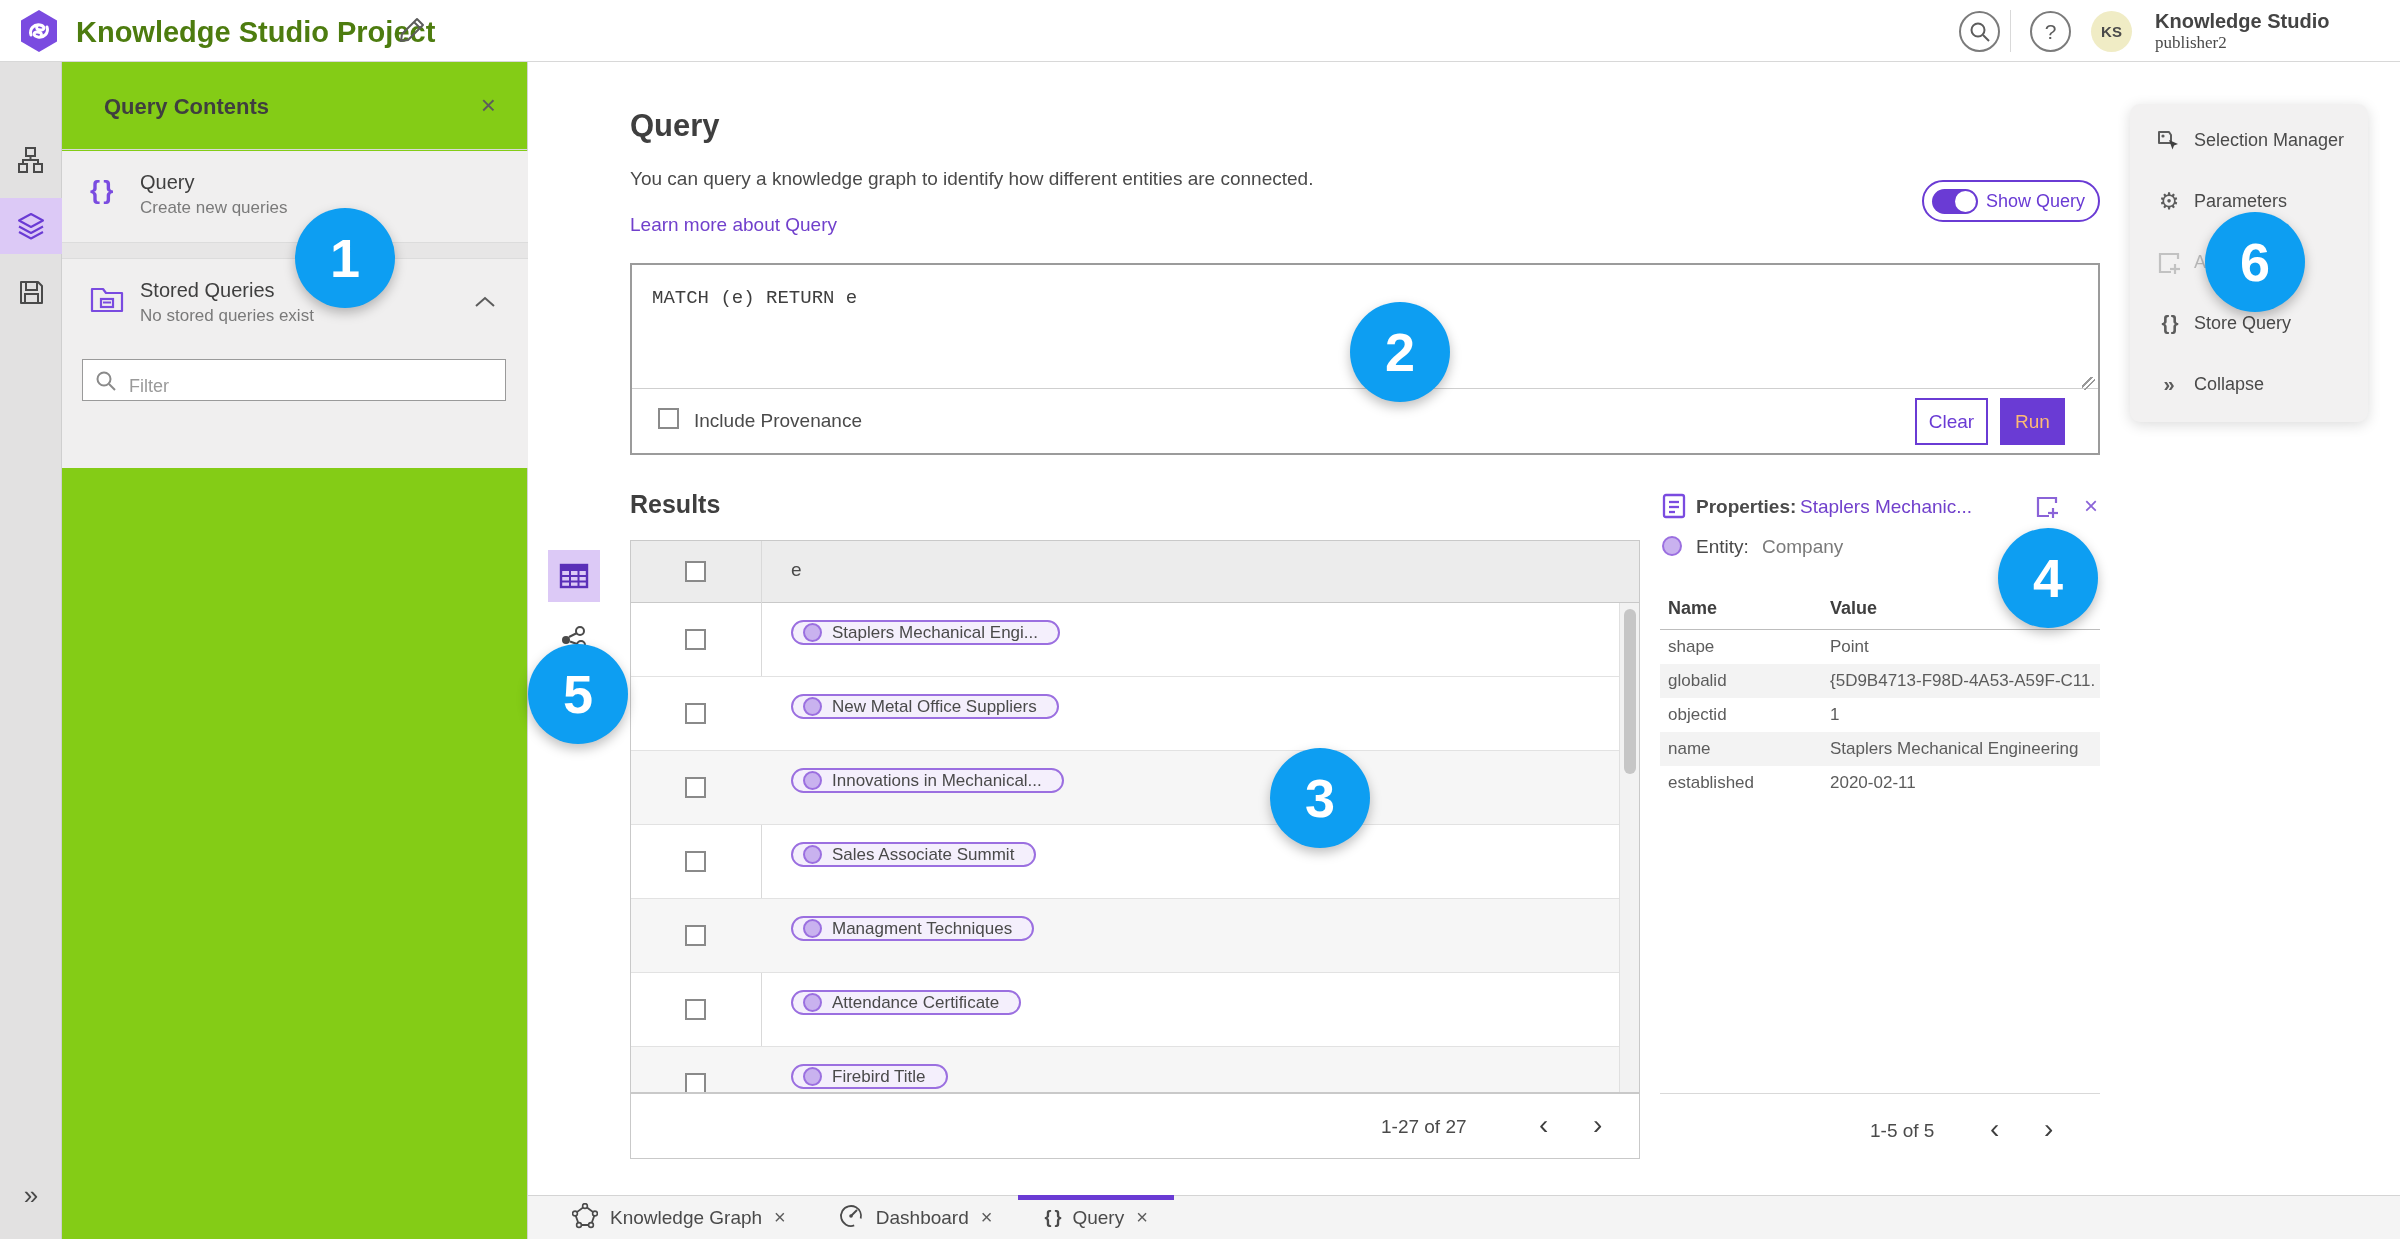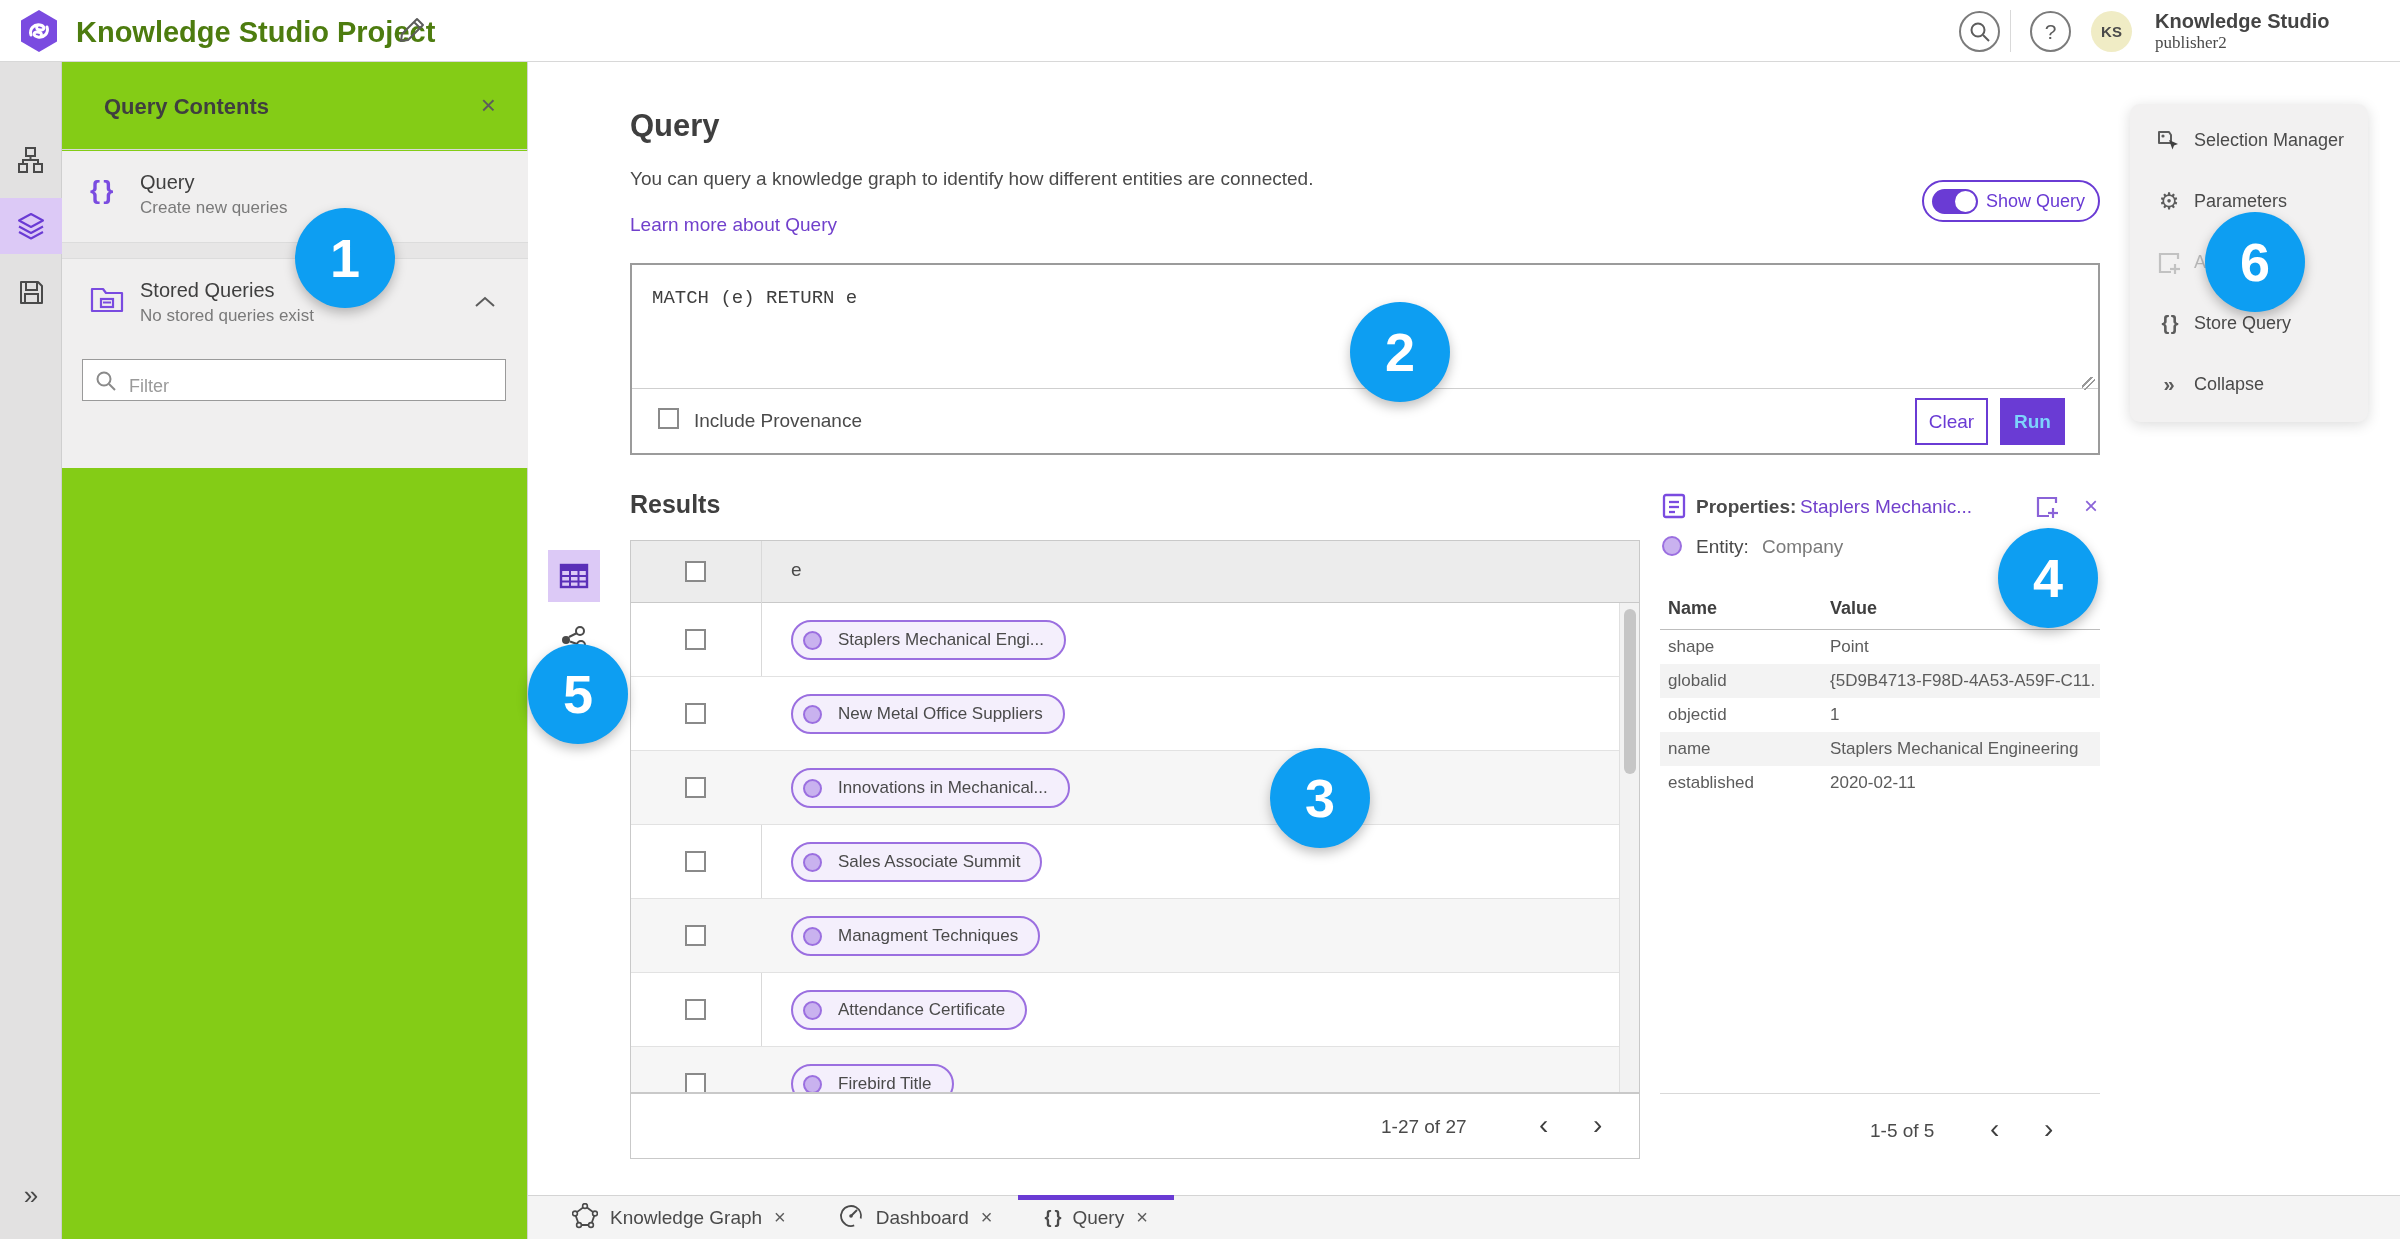--- a/index.html
+++ b/index.html
@@ -64,36 +64,36 @@
   .query-box{position:absolute; left:630px; top:263px; width:1470px; height:192px; border:2px solid #9b9b9b; background:#fff;}
   .query-code{position:absolute; left:0; top:0; width:1466px; height:124px; padding:22px 20px; font-family:"Liberation Mono","DejaVu Sans Mono",monospace; font-size:19px; color:#3f3f3f; border-bottom:1px solid #cfcfcf; cursor:text;}
   .resize-grip{position:absolute; right:3px; top:112px; width:13px; height:13px;
     background:linear-gradient(135deg, transparent 0 6px, #999 6px 8px, transparent 8px 10px, #999 10px 12px, transparent 12px);}
   .prov-row{position:absolute; left:0; top:125px; width:1466px; height:63px;}
   .checkbox{width:21px; height:21px; border:2px solid #8a8a8a; background:#fff; display:inline-block; cursor:pointer;}
   .prov-check{position:absolute; left:26px; top:18px;}
   .prov-label{position:absolute; left:62px; top:20px; font-size:19px; color:#4a4a4a;}
   .btn{position:absolute; top:8px; height:47px; font-size:19px; display:flex; align-items:center; justify-content:center; cursor:pointer;}
   .btn-clear{left:1283px; width:73px; background:#fff; border:2px solid var(--accent); color:var(--accent);}
-  .btn-run{left:1368px; width:65px; background:var(--accent); border:2px solid var(--accent); color:#7dd3fc;font-weight:bold;}
+  .btn-run{left:1368px; width:65px; background:var(--accent); border:2px solid var(--accent); color:#fdba74;}
 
   
   .results-title{position:absolute; left:630px; top:490px; font-size:25px; font-weight:bold; color:#3f3f3f;}
   .view-btn{position:absolute; left:548px; width:52px; height:52px; display:flex; align-items:center; justify-content:center; cursor:pointer;}
   .view-table{top:550px; background:#dcc9f6;}
   .view-link{top:612px;}
   .rtable{position:absolute; left:630px; top:540px; width:1010px; height:553px; border:1px solid var(--border); background:#fff; overflow:hidden;}
   .rtable-head{position:absolute; left:0; top:0; width:1008px; height:62px; background:#ececec; border-bottom:1px solid var(--border);}
   .col-sep{position:absolute; left:130px; top:0; width:1px; height:553px; background:#d9d9d9;}
   .head-check{position:absolute; left:54px; top:20px;}
   .head-e{position:absolute; left:160px; top:18px; font-size:19px; color:#4a4a4a;}
   .trow{position:absolute; left:0; width:1008px; height:74px; border-bottom:1px solid #e2e2e2;}
   .trow.alt{background:#f6f6f6;}
   .trow .checkbox{position:absolute; left:54px; top:26px;}
-  .chip{position:absolute; left:160px; top:17px; height:40px; display:inline-flex; align-items:center; gap:16px; padding:0 20px 0 10px; border:2px solid var(--chip-border); border-radius:21px; background:var(--chip-fill); cursor:pointer;}
+  .chip{position:absolute; left:160px; top:17px; height:25px; display:inline-flex; align-items:center; gap:10px; padding:0 20px 0 10px; border:2px solid var(--chip-border); border-radius:21px; background:var(--chip-fill); cursor:pointer;}
   .chip-dot{width:19px; height:19px; border-radius:50%; background:#c9b2ef; border:2px solid var(--chip-border);}
   .chip-label{font-size:17px; color:#4a4a4a; white-space:nowrap;}
   .vscroll{position:absolute; left:988px; top:62px; width:20px; height:491px; background:#f2f2f2; border-left:1px solid #e0e0e0;}
   .vscroll-thumb{position:absolute; left:4px; top:6px; width:12px; height:165px; border-radius:6px; background:#c6c6c6; cursor:grab;}
   .results-footer{position:absolute; left:630px; top:1093px; width:1010px; height:66px; border:1px solid var(--border); border-top:1px solid var(--border); background:#fff;}
   .pag{position:absolute; font-size:19px; color:#4a4a4a;}
   .pag-nav{position:absolute; font-size:28px; color:#3f3f3f; cursor:pointer; line-height:1;}
 
   
   .props{position:absolute; left:1660px; top:492px; width:440px; height:668px;}

